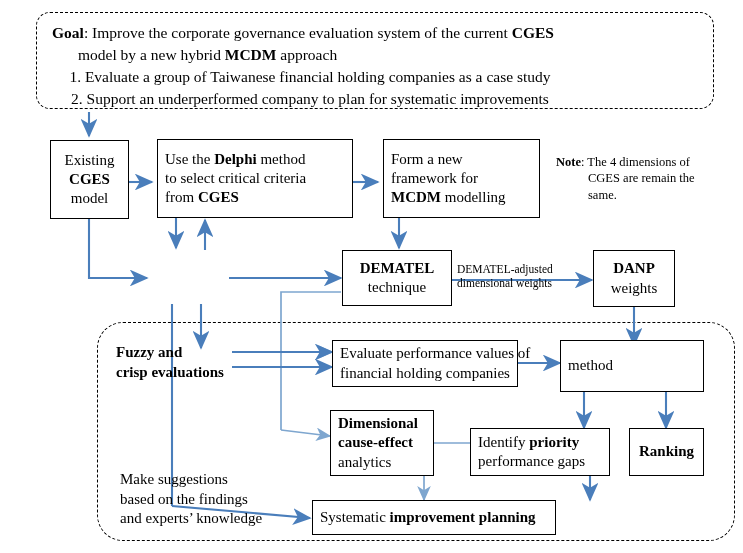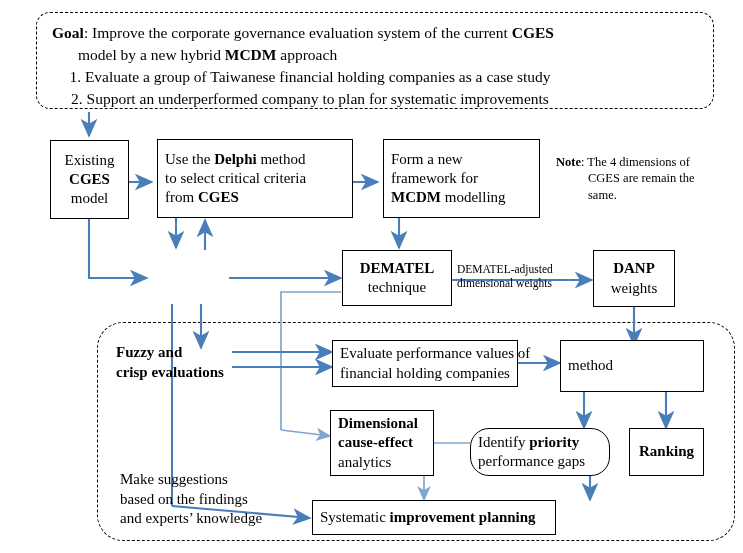--- a/index.html
+++ b/index.html
@@ -205,21 +205,21 @@
   <div class="box lft" style="left:560px; top:340px; width:144px; height:52px;">
     <span class="ln">method</span>
   </div>
 
   <div class="box lft" style="left:330px; top:410px; width:104px; height:66px;">
     <span class="ln b">Dimensional</span>
     <span class="ln b">cause-effect</span>
     <span class="ln">analytics</span>
   </div>
 
-  <div class="box lft" style="left:470px; top:428px; width:140px; height:48px;border-radius:19px;">
+  <div class="box lft" style="left:470px; top:428px; width:140px; height:48px;">
     <span class="ln"><span>Identify </span><span class="b">priority</span></span>
     <span class="ln">performance gaps</span>
   </div>
 
   <div class="box ctr" style="left:629px; top:428px; width:75px; height:48px;">
     <span class="ln b">Ranking</span>
   </div>
 
   <div class="box lft" style="left:312px; top:500px; width:244px; height:35px;">
     <span class="ln"><span>Systematic </span><span class="b">improvement planning</span></span>

